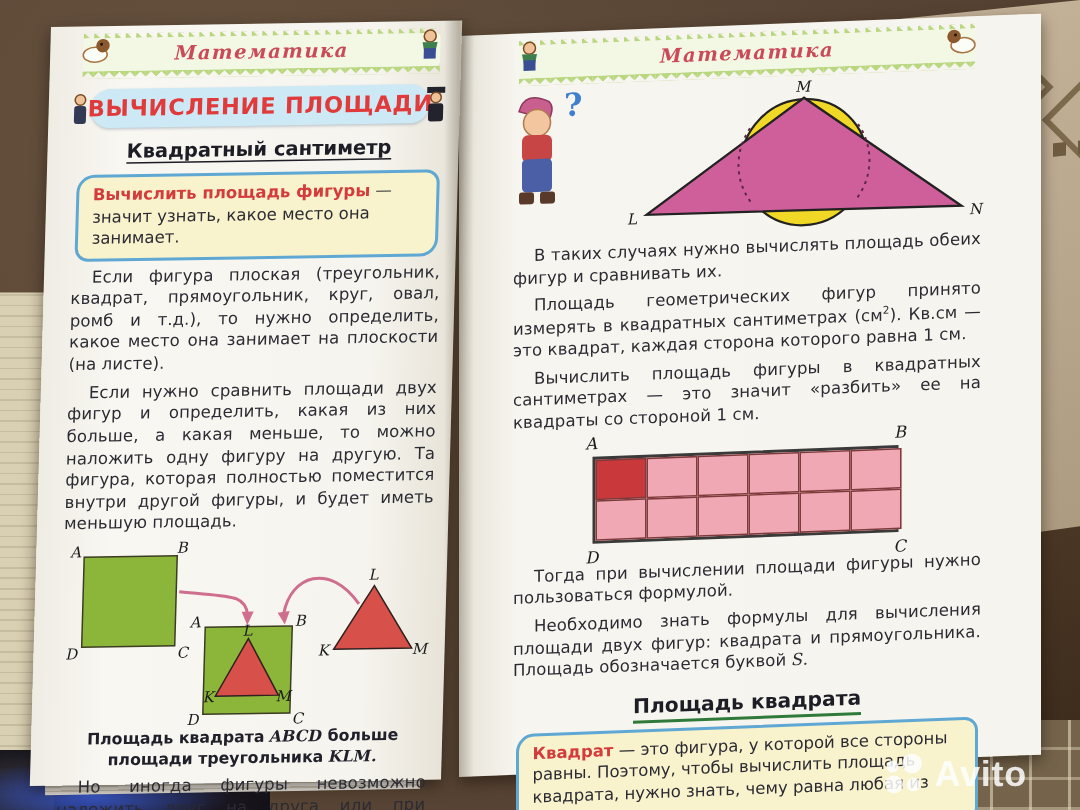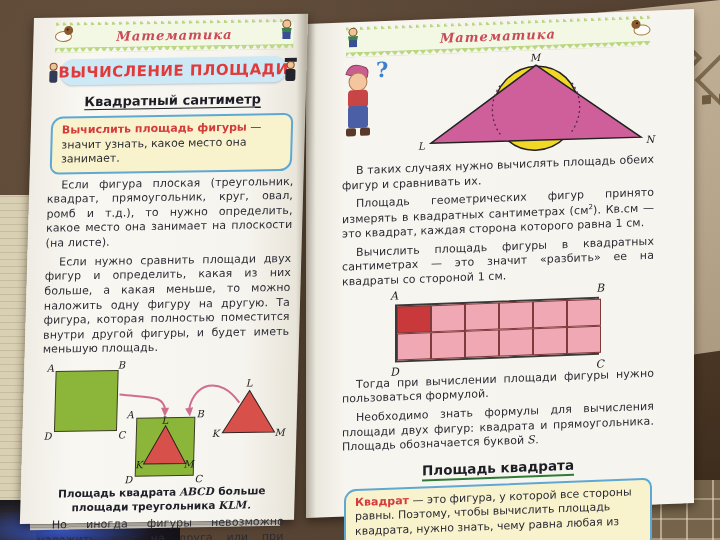--- a/index.html
+++ b/index.html
@@ -276,14 +276,23 @@
 
     <div class="caption">
       <span>Площадь квадрата </span><span class="lettr">ABCD</span><span> больше площади треугольника </span><span class="lettr">KLM.</span>
     </div>
 
     <p class="para">Но иногда фигуры невозможно наложить друг на друга или при наложении неясно, площадь какой фигуры больше.</p>
   </div>
 
   <div class="gutter"></div>
 
+  <div class="watermark">
+    <svg width="30" height="30">
+      <circle cx="7" cy="9" r="4" fill="#fff"></circle>
+      <circle cx="20" cy="7" r="6.5" fill="#fff"></circle>
+      <circle cx="8" cy="21" r="6" fill="#fff"></circle>
+      <circle cx="21" cy="21" r="4.5" fill="#fff"></circle>
+    </svg>
+    <span class="avito-text">Avito</span>
+  </div>
 
 </div>
 
 </body></html>

